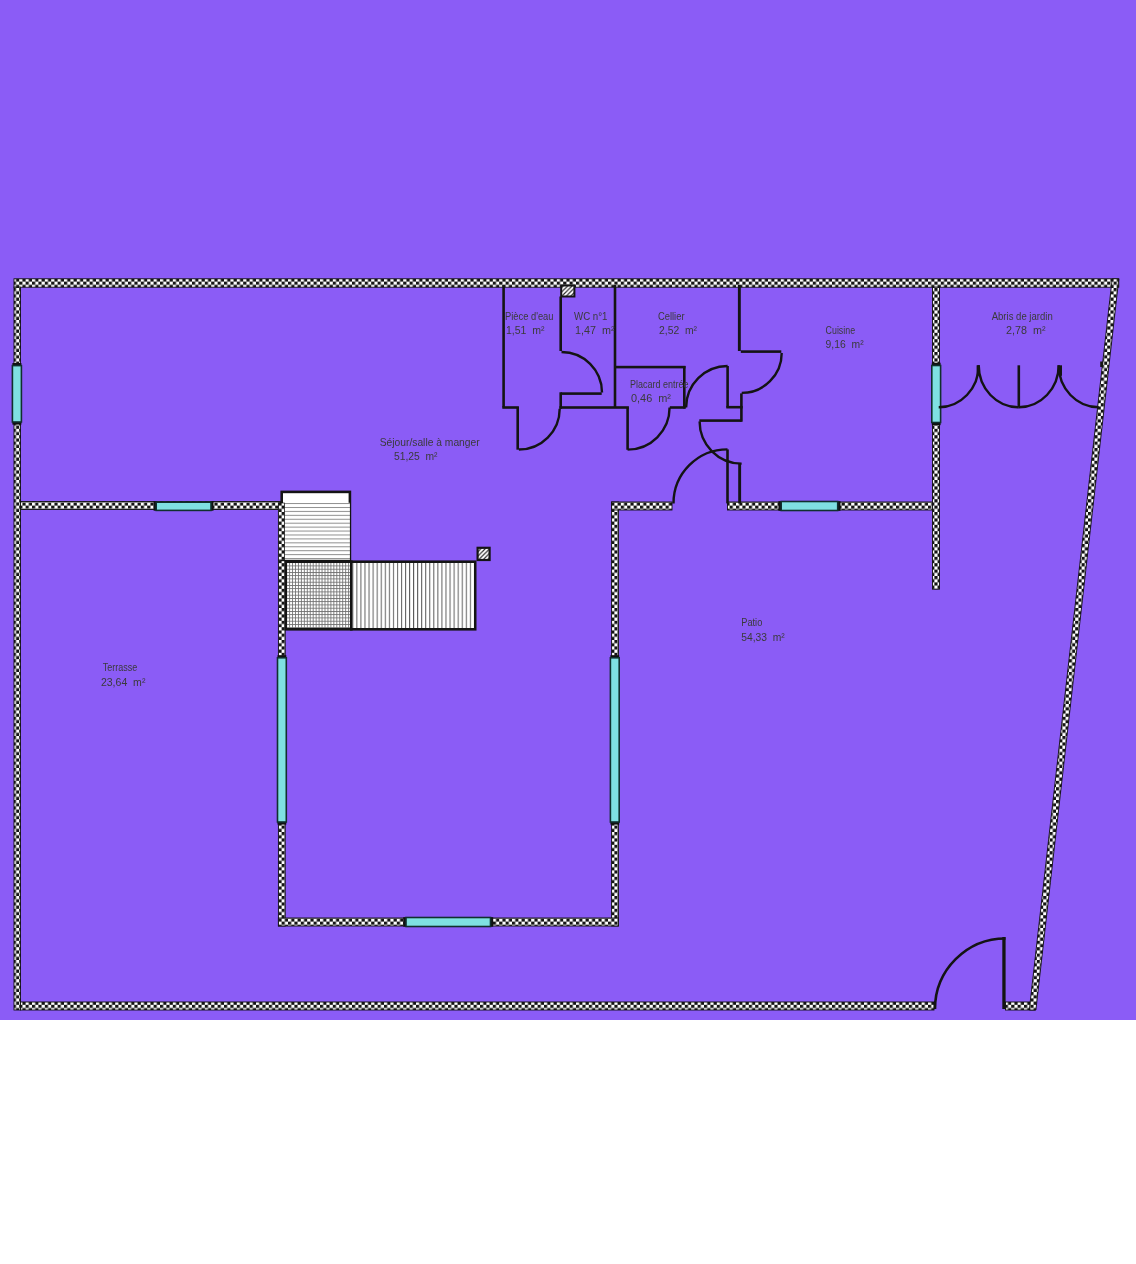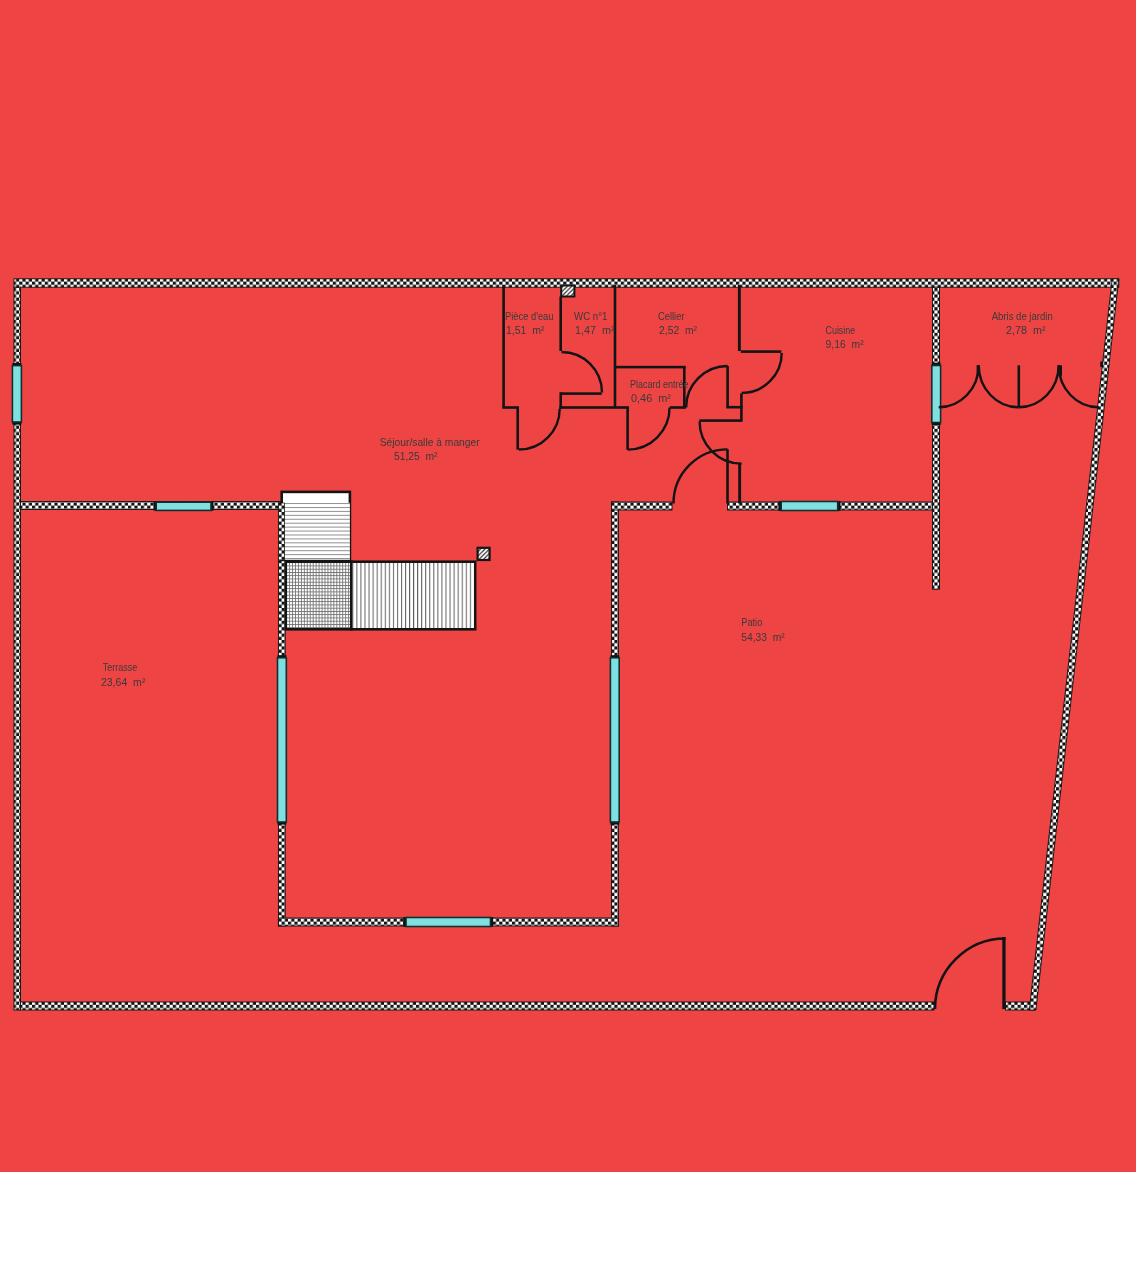--- a/index.html
+++ b/index.html
@@ -1,16 +1,16 @@
 <!DOCTYPE html>
 <html><head>
 <meta charset="utf-8">
 <style>
   html,body{margin:0;padding:0;background:#ffffff;}
-  #page{position:relative;width:1136px;height:1172px;background:#ef4444;overflow:hidden;
+  #page{position:relative;width:1136px;height:1020px;background:#8b5cf6;overflow:hidden;
         font-family:"Liberation Sans", sans-serif;}
   svg{position:absolute;left:0;top:0;}
   text{fill:#3a3a3a;font-family:"Liberation Sans", sans-serif;font-size:11.4px;}
 </style>
 </head>
 <body>
 <div id="page">
 <svg width="1136" height="1264" viewBox="0 0 1136 1264">
 <defs>
   <pattern id="ck" width="6.4" height="6.4" patternUnits="userSpaceOnUse">

